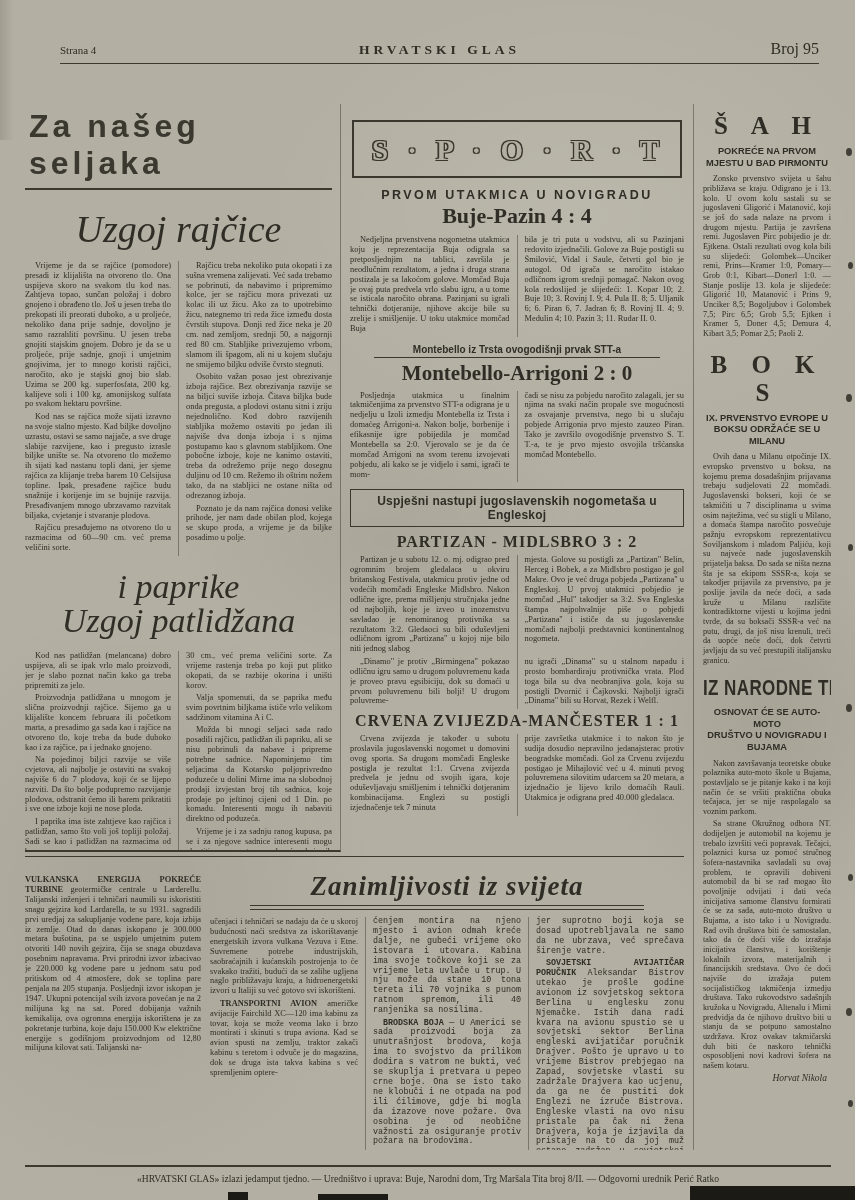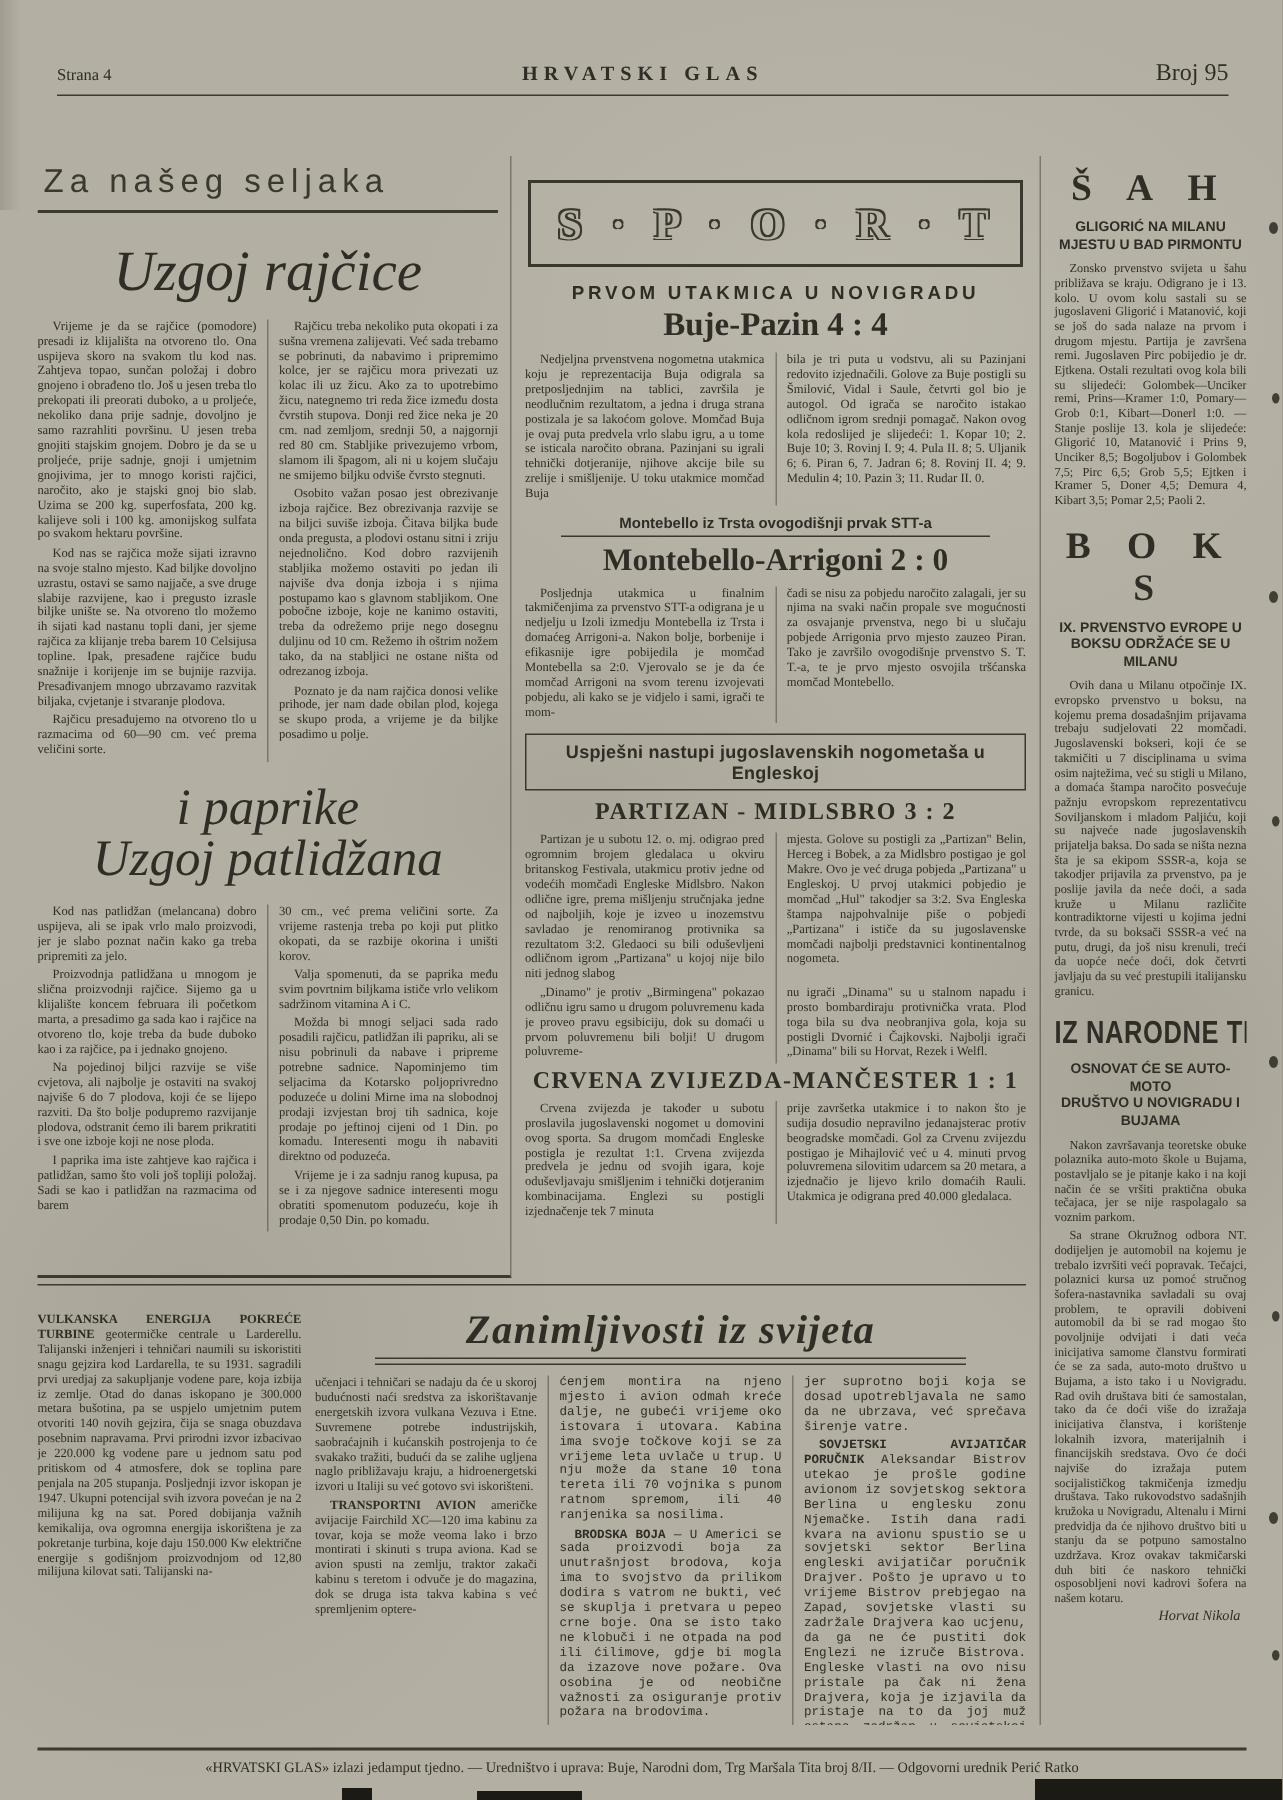--- a/index.html
+++ b/index.html
@@ -8,21 +8,21 @@
     background:
       radial-gradient(ellipse 500px 350px at 68% 18%, rgba(255,255,255,.10), transparent 65%),
       radial-gradient(ellipse 420px 500px at 15% 75%, rgba(0,0,0,.06), transparent 60%),
       radial-gradient(ellipse 300px 200px at 45% 45%, rgba(0,0,0,.05), transparent 70%),
       radial-gradient(ellipse 250px 300px at 90% 60%, rgba(0,0,0,.07), transparent 70%),
       #b3afa2;
     font-family:"Liberation Serif", serif;
     color:#2f2d26;
   }
   
-  .header{padding:40px 36px 0 38px;}
+  .header{padding:40px 36px 0 60px;}
   .header-row{display:flex;align-items:baseline;}
   .page-label{font-size:11px;width:160px;}
   .masthead{flex:1;text-align:center;font-size:13.5px;font-weight:bold;letter-spacing:4px;}
   .issue-label{width:160px;text-align:right;font-size:16px;}
   .header-rule{border:0;border-top:1.6px solid #3c392f;margin:5px 0 0 0;}
   
   .main{
     position:absolute;left:25px;top:104px;width:806px;height:1046px;
     display:grid;grid-template-columns:316px 334px 1fr;grid-template-rows:748px 1fr;
     column-gap:9px;row-gap:4px;
@@ -34,22 +34,22 @@
   
   .txt{font-size:8.4px;line-height:1.18;text-align:justify;hyphens:auto;}
   .txt p{margin:0 0 2.5px 0;text-indent:10px;}
   .txt p.noind{text-indent:0;}
   .lead{font-weight:bold;}
   .cols{display:flex;}
   .cols .col{flex:1;min-width:0;}
   .cols .col + .col{border-left:1px solid rgba(52,48,40,.45);padding-left:7px;margin-left:7px;}
   
   .section-title{
-    font-family:"Liberation Sans", sans-serif;font-size:22px;letter-spacing:4px;
-    color:#3a382f;border-bottom:2px solid #3c392f;padding:4px 0 6px 4px;margin-bottom:20px;
+    font-family:"Liberation Sans", sans-serif;font-size:32px;letter-spacing:4px;
+    color:#3a382f;border-bottom:2px solid #3c392f;padding:4px 0 6px 4px;margin-bottom:20px;font-weight:bold;
   }
   .art-title{font-style:italic;font-size:38px;text-align:center;margin:10px 0 12px 0;line-height:1.02;}
   .art-title.second{font-size:34px;margin-top:14px;}
   
   .sport-banner{
     border:2px solid #3a372e;margin:16px 2px 10px 2px;padding:12px 0 9px 0;text-align:center;
   }
   .sport-letters{
     font-size:29px;font-weight:bold;letter-spacing:3px;word-spacing:6px;
     color:#b3afa2;
@@ -203,21 +203,21 @@
         </div>
         <div class="col">
           <p class="noind">prije završetka utakmice i to nakon što je sudija dosudio nepravilno jedanajsterac protiv beogradske momčadi. Gol za Crvenu zvijezdu postigao je Mihajlović već u 4. minuti prvog poluvremena silovitim udarcem sa 20 metara, a izjednačio je lijevo krilo domaćih Rauli. Utakmica je odigrana pred 40.000 gledalaca.</p>
         </div>
       </div>
     </div>
 
     <div class="right-rail rail">
       <div class="rail-heading">Š A H</div>
       <div class="rail-subhead">
-        <div>GLIGORIĆ NA MILANU</div>
+        <div>POKREĆE NA PRVOM</div>
         <div>MJESTU U BAD PIRMONTU</div>
       </div>
       <div class="txt">
         <p>Zonsko prvenstvo svijeta u šahu približava se kraju. Odigrano je i 13. kolo. U ovom kolu sastali su se jugoslaveni Gligorić i Matanović, koji se još do sada nalaze na prvom i drugom mjestu. Partija je završena remi. Jugoslaven Pirc pobijedio je dr. Ejtkena. Ostali rezultati ovog kola bili su slijedeći: Golombek—Unciker remi, Prins—Kramer 1:0, Pomary—Grob 0:1, Kibart—Donerl 1:0. — Stanje poslije 13. kola je slijedeće: Gligorić 10, Matanović i Prins 9, Unciker 8,5; Bogoljubov i Golombek 7,5; Pirc 6,5; Grob 5,5; Ejtken i Kramer 5, Doner 4,5; Demura 4, Kibart 3,5; Pomar 2,5; Paoli 2.</p>
       </div>
 
       <div class="rail-heading boks">B O K S</div>
       <div class="rail-subhead">
         <div>IX. PRVENSTVO EVROPE U</div>
         <div>BOKSU ODRŽAĆE SE U</div>

